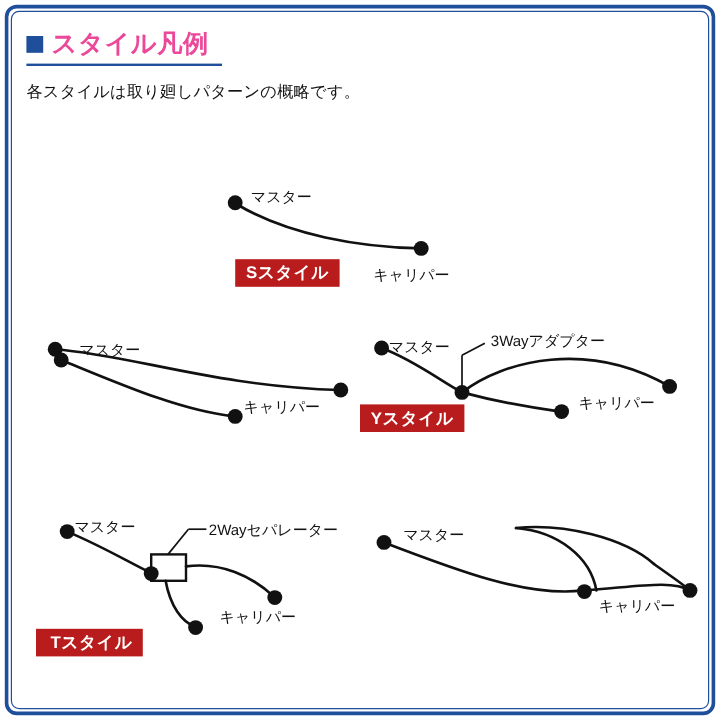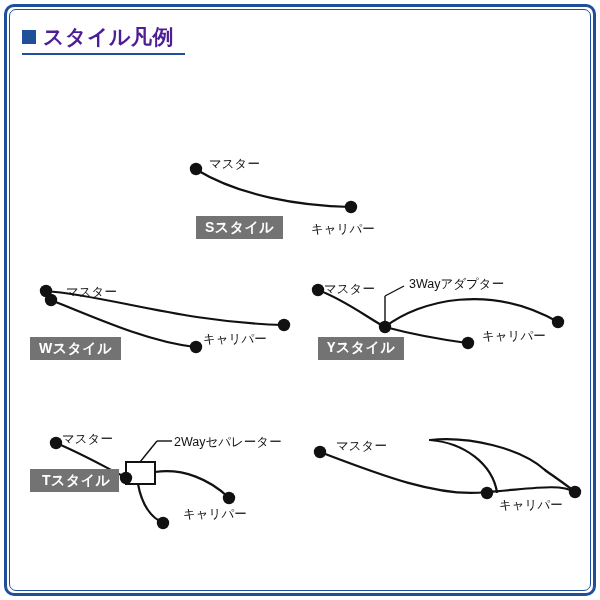--- a/index.html
+++ b/index.html
@@ -49,21 +49,21 @@
     gap: 7px;
   }
   .title-marker {
     width: 14px;
     height: 14px;
     background: #1f4f9b;
   }
   .title-text {
     font-size: 21px;
     font-weight: bold;
-    color: #4c1d95;
+    color: #ec4899;
     letter-spacing: 0.5px;
     line-height: 1;
   }
   .title-underline {
     position: absolute;
     left: 22px;
     top: 53px;
     width: 163px;
     height: 2px;
     background: #1f4f9b;
@@ -90,21 +90,21 @@
     font-size: 12.5px;
     fill: #111111;
   }
   .callout-label {
     font-family: "Liberation Sans", sans-serif;
     font-size: 12.5px;
     fill: #111111;
   }
   .style-chip {
     position: absolute;
-    background: #737373;
+    background: #b91c1c;
     color: #ffffff;
     font-size: 14px;
     font-weight: bold;
     padding: 3px 9px 4px 9px;
     letter-spacing: 0.5px;
     white-space: nowrap;
     line-height: 1.15;
   }
 </style>
 </head>
@@ -115,20 +115,21 @@
   <div class="frame-outer"></div>
   <div class="frame-inner"></div>
 
   <div class="title-row">
     <span class="title-marker"></span>
     <span class="title-text">スタイル凡例</span>
   </div>
   <div class="title-underline"></div>
 
   <div class="note">
+    <div>各スタイルは取り廻しパターンの概略です。</div>
   </div>
 
   <svg class="diagram" viewBox="0 0 600 600">
 
     <g>
       <path d="M197 170 C 240 196, 300 206, 351 207" fill="none" stroke="#111111" stroke-width="2.2" stroke-linecap="round"></path>
       <circle cx="196" cy="169" r="6.2" fill="#111111"></circle>
       <circle cx="351" cy="207" r="6.2" fill="#111111"></circle>
       <text class="node-label" x="209" y="168">マスター</text>
       <text class="node-label" x="311" y="233">キャリパー</text>
@@ -185,17 +186,16 @@
       <circle cx="320" cy="452" r="6.2" fill="#111111"></circle>
       <circle cx="487" cy="493" r="6.2" fill="#111111"></circle>
       <circle cx="575" cy="492" r="6.2" fill="#111111"></circle>
       <text class="node-label" x="336" y="450">マスター</text>
       <text class="node-label" x="499" y="509">キャリパー</text>
     </g>
 
   </svg>
 
   <div class="style-chip" style="left:196px; top:216px;">Sスタイル</div>
-  <div class="style-chip" style="left:30px; top:337px;">Wスタイル</div>
-  <div class="style-chip" style="left:318px; top:337px;font-family:Liberation Mono, monospace;">Yスタイル</div>
-  <div class="style-chip" style="left:30px; top:469px;padding-left:12px;">Tスタイル</div>
+  <div class="style-chip" style="left:300px; top:337px;">Yスタイル</div>
+  <div class="style-chip" style="left:30px; top:524px;padding-left:12px;">Tスタイル</div>
 
 </div>
 
 </body></html>

